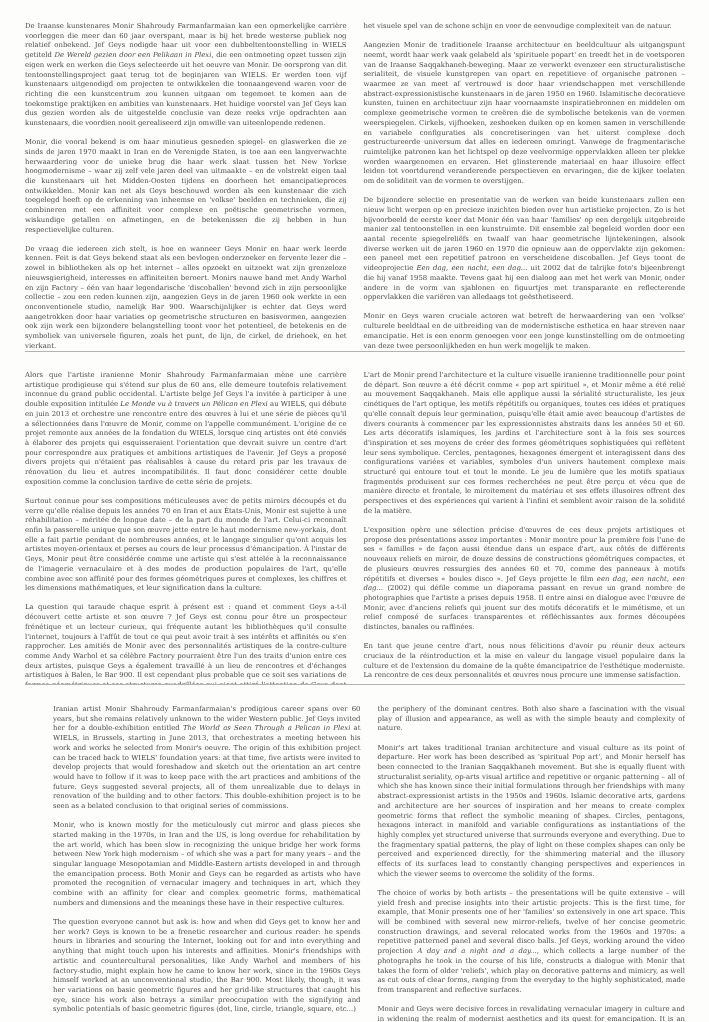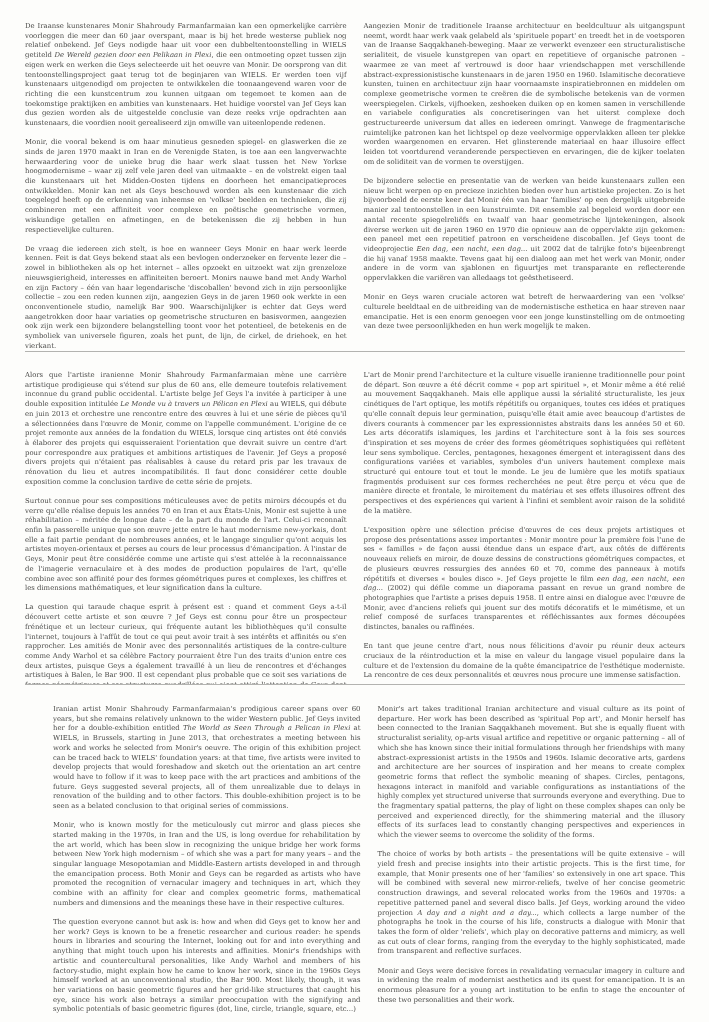--- a/index.html
+++ b/index.html
@@ -49,20 +49,21 @@
 <div class="page">
 
   <div class="section section-1" lang="nl">
     <div class="col">
         <p><span>De Iraanse kunstenares Monir Shahroudy Farmanfarmaian kan een opmerkelijke carrière voorleggen die meer dan 60 jaar overspant, maar is bij het brede westerse publiek nog relatief onbekend. Jef Geys nodigde haar uit voor een dubbeltentoonstelling in WIELS getiteld </span><span class="em">De Wereld gezien door een Pelikaan in Plexi</span><span>, die een ontmoeting opzet tussen zijn eigen werk en werken die Geys selecteerde uit het oeuvre van Monir. De oorsprong van dit tentoonstellingsproject gaat terug tot de beginjaren van WIELS. Er werden toen vijf kunstenaars uitgenodigd om projecten te ontwikkelen die toonaangevend waren voor de richting die een kunstcentrum zou kunnen uitgaan om tegemoet te komen aan de toekomstige praktijken en ambities van kunstenaars. Het huidige voorstel van Jef Geys kan dus gezien worden als de uitgestelde conclusie van deze reeks vrije opdrachten aan kunstenaars, die voordien nooit gerealiseerd zijn omwille van uiteenlopende redenen.</span></p>
         <p><span>Monir, die vooral bekend is om haar minutieus gesneden spiegel- en glaswerken die ze sinds de jaren 1970 maakt in Iran en de Verenigde Staten, is toe aan een langverwachte herwaardering voor de unieke brug die haar werk slaat tussen het New Yorkse hoogmodernisme – waar zij zelf vele jaren deel van uitmaakte – en de volstrekt eigen taal die kunstenaars uit het Midden-Oosten tijdens en doorheen het emancipatieproces ontwikkelden. Monir kan net als Geys beschouwd worden als een kunstenaar die zich toegelegd heeft op de erkenning van inheemse en 'volkse' beelden en technieken, die zij combineren met een affiniteit voor complexe en poëtische geometrische vormen, wiskundige getallen en afmetingen, en de betekenissen die zij hebben in hun respectievelijke culturen.</span></p>
         <p><span>De vraag die iedereen zich stelt, is hoe en wanneer Geys Monir en haar werk leerde kennen. Feit is dat Geys bekend staat als een bevlogen onderzoeker en fervente lezer die – zowel in bibliotheken als op het internet – alles opzoekt en uitzoekt wat zijn grenzeloze nieuwsgierigheid, interesses en affiniteiten beroert. Monirs nauwe band met Andy Warhol en zijn Factory – één van haar legendarische 'discoballen' bevond zich in zijn persoonlijke collectie – zou een reden kunnen zijn, aangezien Geys in de jaren 1960 ook werkte in een onconventionele studio, namelijk Bar 900. Waarschijnlijker is echter dat Geys werd aangetrokken door haar variaties op geometrische structuren en basisvormen, aangezien ook zijn werk een bijzondere belangstelling toont voor het potentieel, de betekenis en de symboliek van universele figuren, zoals het punt, de lijn, de cirkel, de driehoek, en het vierkant.</span></p>
       </div>
     <div class="col">
       <div>
+          <p><span>het visuele spel van de schone schijn en voor de eenvoudige complexiteit van de natuur.</span></p>
           <p><span>Aangezien Monir de traditionele Iraanse architectuur en beeldcultuur als uitgangspunt neemt, wordt haar werk vaak gelabeld als 'spirituele popart' en treedt het in de voetsporen van de Iraanse Saqqakhaneh-beweging. Maar ze verwerkt evenzeer een structuralistische serialiteit, de visuele kunstgrepen van opart en repetitieve of organische patronen – waarmee ze van meet af vertrouwd is door haar vriendschappen met verschillende abstract-expressionistische kunstenaars in de jaren 1950 en 1960. Islamitische decoratieve kunsten, tuinen en architectuur zijn haar voornaamste inspiratiebronnen en middelen om complexe geometrische vormen te creëren die de symbolische betekenis van de vormen weerspiegelen. Cirkels, vijfhoeken, zeshoeken duiken op en komen samen in verschillende en variabele configuraties als concretiseringen van het uiterst complexe doch gestructureerde universum dat alles en iedereen omringt. Vanwege de fragmentarische ruimtelijke patronen kan het lichtspel op deze veelvormige oppervlakken alleen ter plekke worden waargenomen en ervaren. Het glinsterende materiaal en haar illusoire effect leiden tot voortdurend veranderende perspectieven en ervaringen, die de kijker toelaten om de soliditeit van de vormen te overstijgen.</span></p>
           <p><span>De bijzondere selectie en presentatie van de werken van beide kunstenaars zullen een nieuw licht werpen op en precieze inzichten bieden over hun artistieke projecten. Zo is het bijvoorbeeld de eerste keer dat Monir één van haar 'families' op een dergelijk uitgebreide manier zal tentoonstellen in een kunstruimte. Dit ensemble zal begeleid worden door een aantal recente spiegelreliëfs en twaalf van haar geometrische lijntekeningen, alsook diverse werken uit de jaren 1960 en 1970 die opnieuw aan de oppervlakte zijn gekomen: een paneel met een repetitief patroon en verscheidene discoballen. Jef Geys toont de videoprojectie </span><span class="em">Een dag, een nacht, een dag...</span><span> uit 2002 dat de talrijke foto's bijeenbrengt die hij vanaf 1958 maakte. Tevens gaat hij een dialoog aan met het werk van Monir, onder andere in de vorm van sjablonen en figuurtjes met transparante en reflecterende oppervlakken die variëren van alledaags tot geësthetiseerd.</span></p>
           <p><span>Monir en Geys waren cruciale actoren wat betreft de herwaardering van een 'volkse' culturele beeldtaal en de uitbreiding van de modernistische esthetica en haar streven naar emancipatie. Het is een enorm genoegen voor een jonge kunstinstelling om de ontmoeting van deze twee persoonlijkheden en hun werk mogelijk te maken.</span></p>
         </div>
 
     </div>
   </div>
 
   <hr class="divider">
 
@@ -85,20 +86,21 @@
   <hr class="divider">
 
   <div class="section section-3" lang="en">
     <div class="col">
         <p><span>Iranian artist Monir Shahroudy Farmanfarmaian's prodigious career spans over 60 years, but she remains relatively unknown to the wider Western public. Jef Geys invited her for a double-exhibition entitled </span><span class="em">The World as Seen Through a Pelican in Plexi</span><span> at WIELS, in Brussels, starting in June 2013, that orchestrates a meeting between his work and works he selected from Monir's oeuvre. The origin of this exhibition project can be traced back to WIELS' foundation years: at that time, five artists were invited to develop projects that would foreshadow and sketch out the orientation an art centre would have to follow if it was to keep pace with the art practices and ambitions of the future. Geys suggested several projects, all of them unrealizable due to delays in renovation of the building and to other factors. This double-exhibition project is to be seen as a belated conclusion to that original series of commissions.</span></p>
         <p><span>Monir, who is known mostly for the meticulously cut mirror and glass pieces she started making in the 1970s, in Iran and the US, is long overdue for rehabilitation by the art world, which has been slow in recognizing the unique bridge her work forms between New York high modernism – of which she was a part for many years – and the singular language Mesopotamian and Middle-Eastern artists developed in and through the emancipation process. Both Monir and Geys can be regarded as artists who have promoted the recognition of vernacular imagery and techniques in art, which they combine with an affinity for clear and complex geometric forms, mathematical numbers and dimensions and the meanings these have in their respective cultures.</span></p>
         <p><span>The question everyone cannot but ask is: how and when did Geys get to know her and her work? Geys is known to be a frenetic researcher and curious reader: he spends hours in libraries and scouring the Internet, looking out for and into everything and anything that might touch upon his interests and affinities. Monir's friendships with artistic and countercultural personalities, like Andy Warhol and members of his factory-studio, might explain how he came to know her work, since in the 1960s Geys himself worked at an unconventional studio, the Bar 900. Most likely, though, it was her variations on basic geometric figures and her grid-like structures that caught his eye, since his work also betrays a similar preoccupation with the signifying and symbolic potentials of basic geometric figures (dot, line, circle, triangle, square, etc...)</span></p>
       </div>
     <div class="col">
       <div>
+          <p><span>the periphery of the dominant centres. Both also share a fascination with the visual play of illusion and appearance, as well as with the simple beauty and complexity of nature.</span></p>
           <p><span>Monir's art takes traditional Iranian architecture and visual culture as its point of departure. Her work has been described as 'spiritual Pop art', and Monir herself has been connected to the Iranian Saqqakhaneh movement. But she is equally fluent with structuralist seriality, op-arts visual artifice and repetitive or organic patterning – all of which she has known since their initial formulations through her friendships with many abstract-expressionist artists in the 1950s and 1960s. Islamic decorative arts, gardens and architecture are her sources of inspiration and her means to create complex geometric forms that reflect the symbolic meaning of shapes. Circles, pentagons, hexagons interact in manifold and variable configurations as instantiations of the highly complex yet structured universe that surrounds everyone and everything. Due to the fragmentary spatial patterns, the play of light on these complex shapes can only be perceived and experienced directly, for the shimmering material and the illusory effects of its surfaces lead to constantly changing perspectives and experiences in which the viewer seems to overcome the solidity of the forms.</span></p>
           <p><span>The choice of works by both artists – the presentations will be quite extensive – will yield fresh and precise insights into their artistic projects. This is the first time, for example, that Monir presents one of her 'families' so extensively in one art space. This will be combined with several new mirror-reliefs, twelve of her concise geometric construction drawings, and several relocated works from the 1960s and 1970s: a repetitive patterned panel and several disco balls. Jef Geys, working around the video projection </span><span class="em">A day and a night and a day...</span><span>, which collects a large number of the photographs he took in the course of his life, constructs a dialogue with Monir that takes the form of older 'reliefs', which play on decorative patterns and mimicry, as well as cut outs of clear forms, ranging from the everyday to the highly sophisticated, made from transparent and reflective surfaces.</span></p>
           <p><span>Monir and Geys were decisive forces in revalidating vernacular imagery in culture and in widening the realm of modernist aesthetics and its quest for emancipation. It is an enormous pleasure for a young art institution to be enfin to stage the encounter of these two personalities and their work.</span></p>
         </div>
 
     </div>
   </div>
 
 </div>
 

